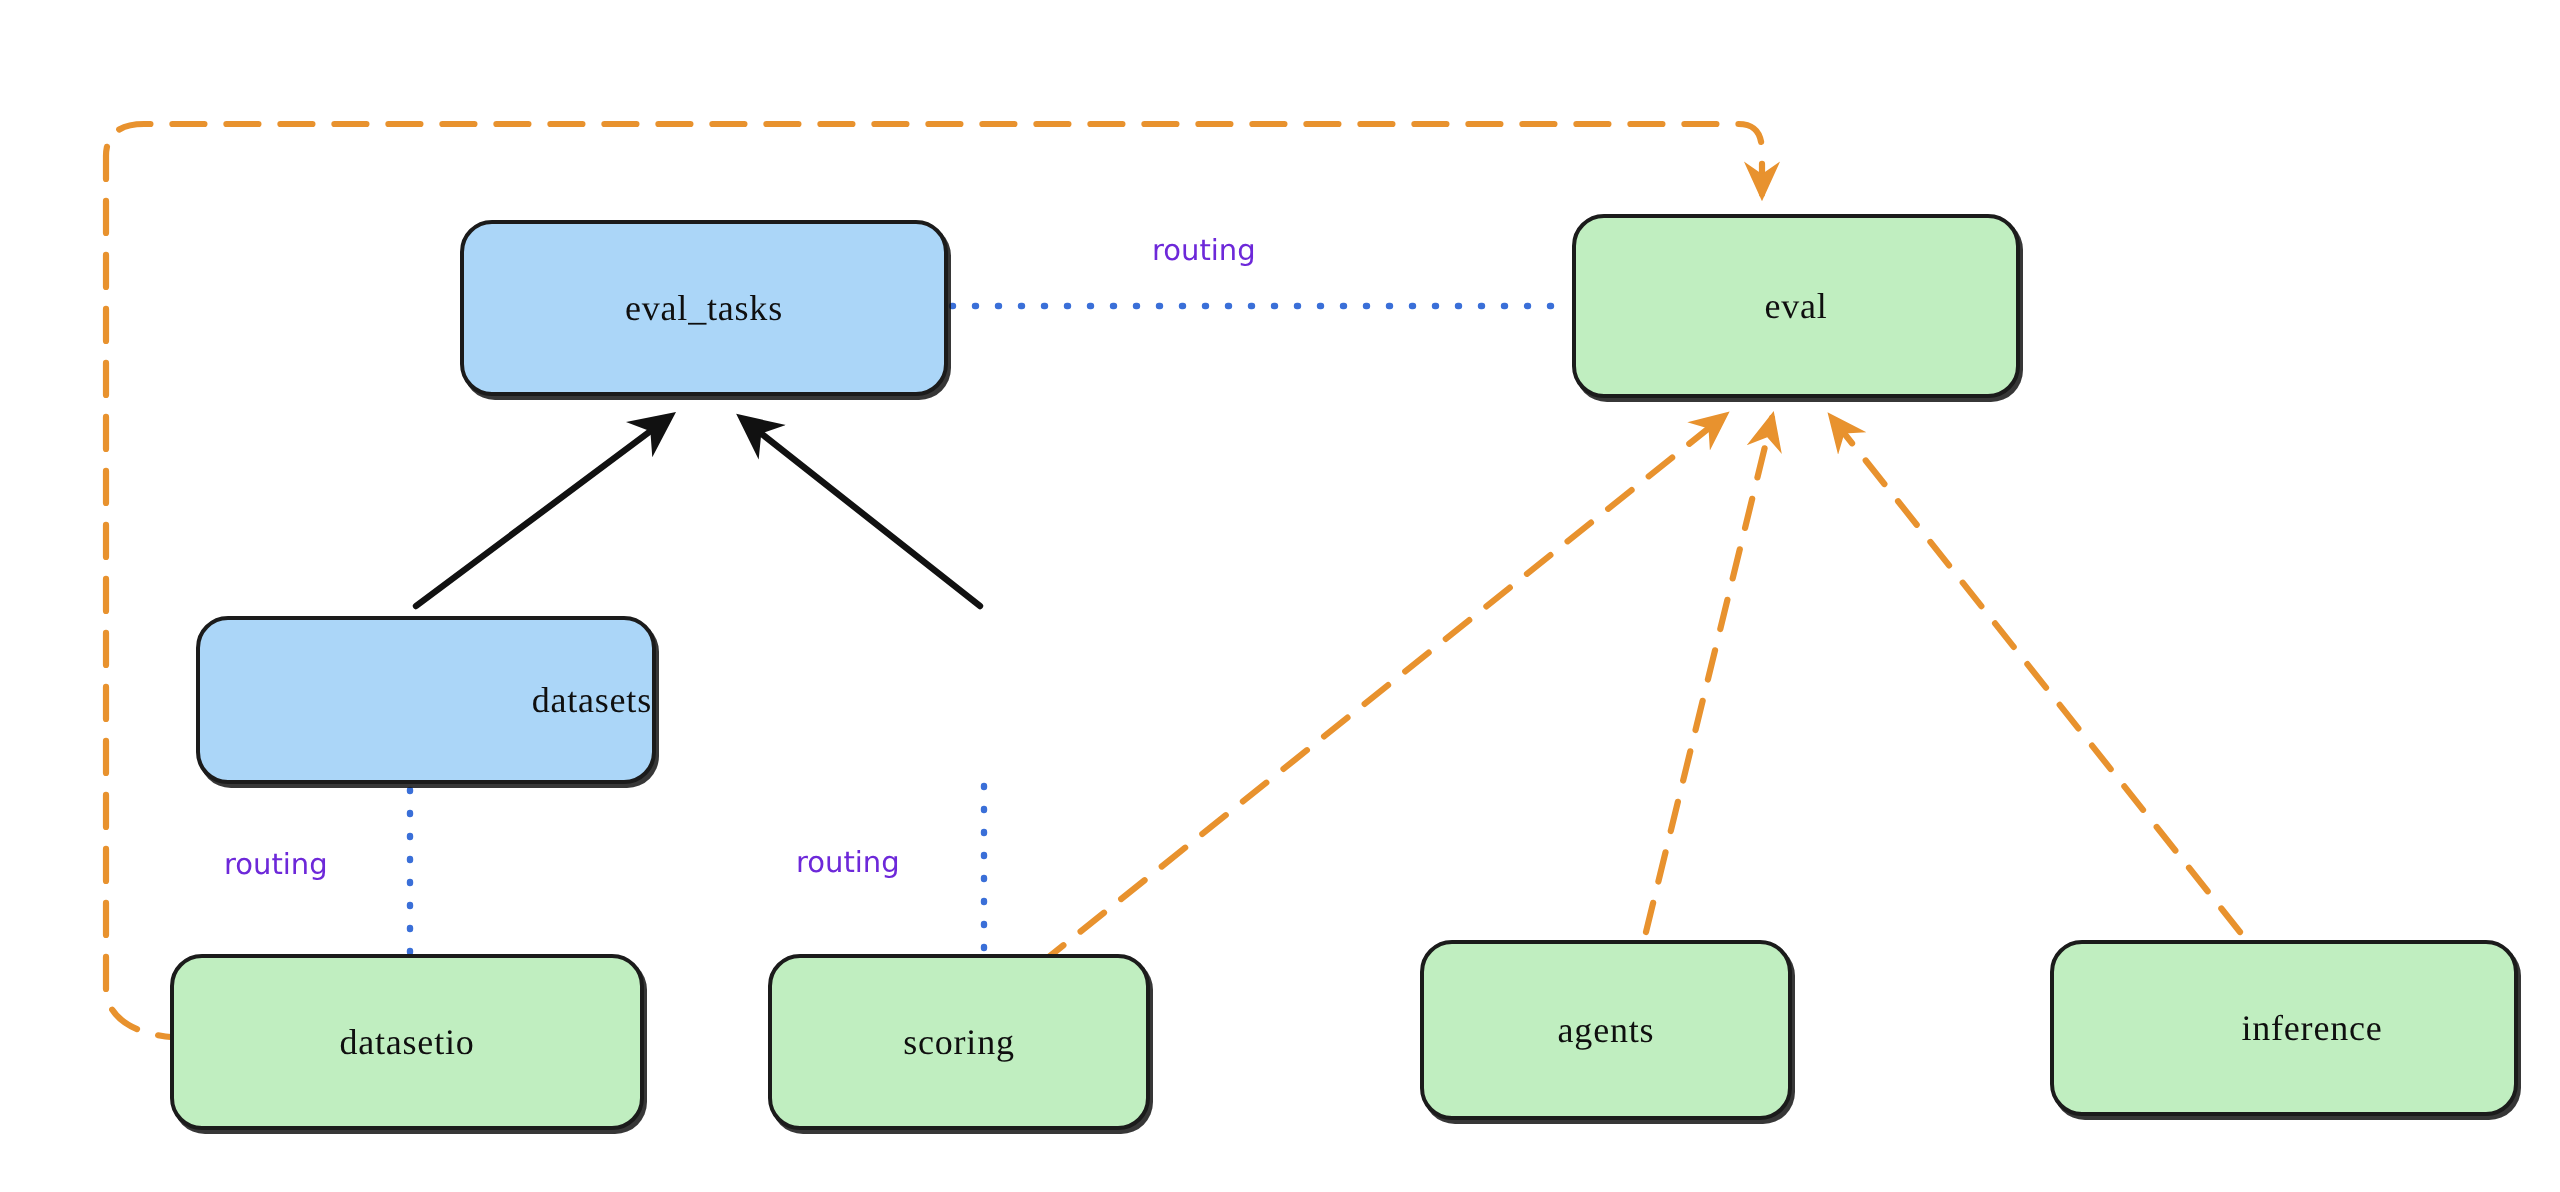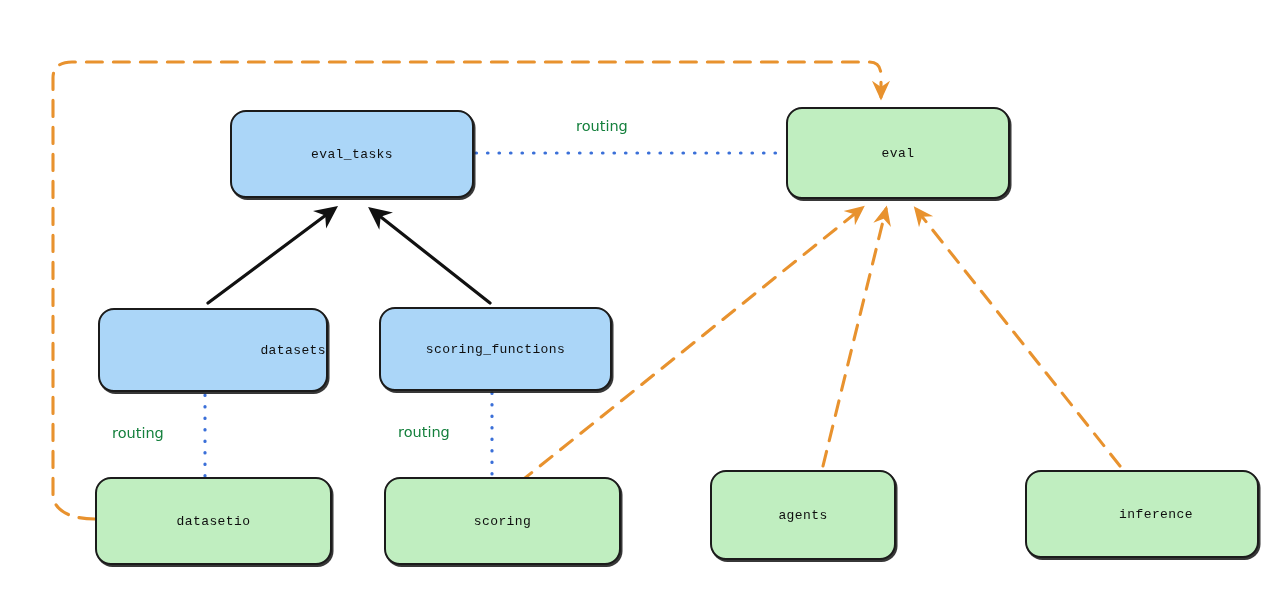--- a/index.html
+++ b/index.html
@@ -32,41 +32,41 @@
     border: 2.6px solid #1b1b1b;
     border-radius: 16px;
     display: flex;
     align-items: center;
     justify-content: center;
     box-shadow: 1.5px 2px 0 rgba(20,20,20,0.85);
   }
   .node-api { background: #abd6f8; }
   .node-provider { background: #c0eec0; }
   .node-label {
-    font-family: Liberation Mono, monospace;
-    font-size: 13px;
+    font-family: Liberation Serif, serif;
+    font-size: 18px;
     color: #0f0f0f;
     letter-spacing: 0.4px;
     white-space: nowrap;
     text-align: center;
   }
   .edge-label {
     position: absolute;
     font-family: "DejaVu Sans", sans-serif;
     font-size: 14.5px;
-    color: #15803d;
+    color: #6d28d9;
     white-space: nowrap;
   }
   
   #node-eval_tasks        { left: 230px; top: 110px; width: 244px; height: 88px; }
   #node-eval              { left: 786px; top: 107px; width: 224px; height: 92px; }
   #node-datasets          { left: 98px;  top: 308px; width: 230px; height: 84px; justify-content: flex-end; }
   #node-scoring_functions { left: 379px; top: 307px; width: 233px; height: 84px; }
-  #node-datasetio         { left: 95px;  top: 477px; width: 237px; height: 88px; }
-  #node-scoring           { left: 384px; top: 477px; width: 237px; height: 88px; }
+  #node-datasetio         { left: 85px;  top: 477px; width: 237px; height: 88px; }
+  #node-scoring           { left: 384px; top: 477px; width: 191px; height: 88px; }
   #node-agents            { left: 710px; top: 470px; width: 186px; height: 90px; }
   #node-inference         { left: 1025px;top: 470px; width: 234px; height: 88px; padding-left: 28px; }
   
   #label-routing-eval     { left: 576px; top: 118px; }
   #label-routing-datasets { left: 112px; top: 425px; }
   #label-routing-scoring  { left: 398px; top: 424px; }
 </style>
 </head>
 <body>
 
@@ -106,23 +106,20 @@
   </div>
 
   <div class="node node-provider" id="node-eval">
     <span class="node-label">eval</span>
   </div>
 
   <div class="node node-api" id="node-datasets">
     <span class="node-label">datasets</span>
   </div>
 
-  <div class="node node-api" id="node-scoring_functions">
-    <span class="node-label">scoring_functions</span>
-  </div>
 
   <div class="node node-provider" id="node-datasetio">
     <span class="node-label">datasetio</span>
   </div>
 
   <div class="node node-provider" id="node-scoring">
     <span class="node-label">scoring</span>
   </div>
 
   <div class="node node-provider" id="node-agents">

